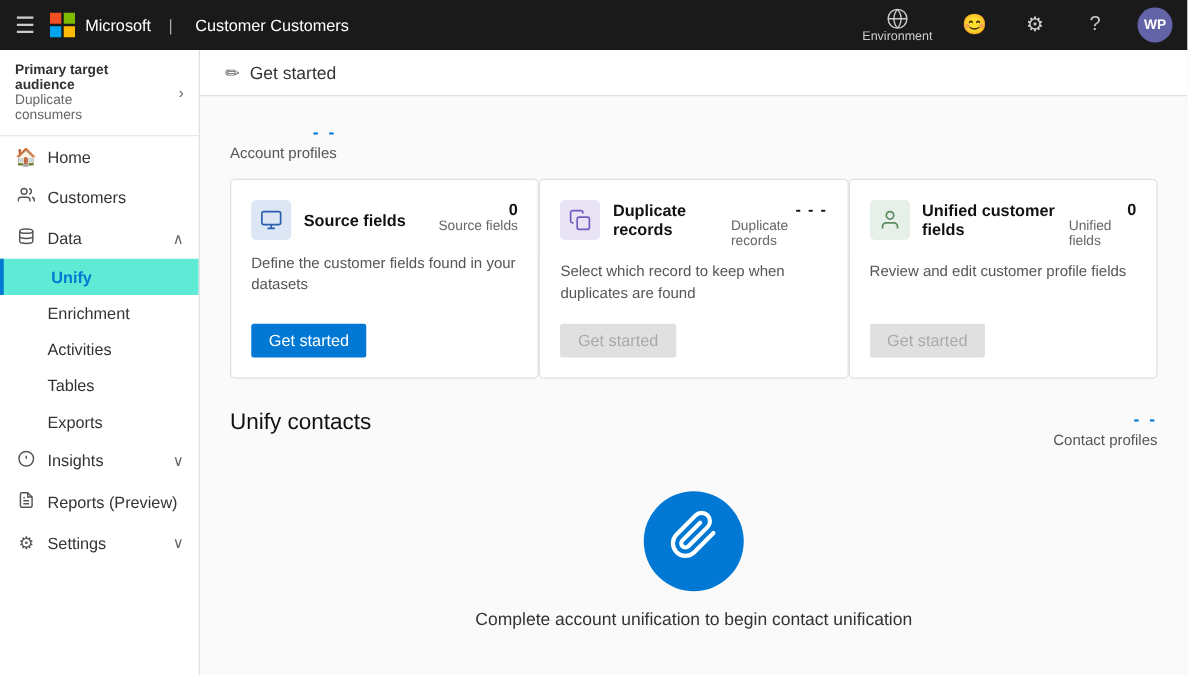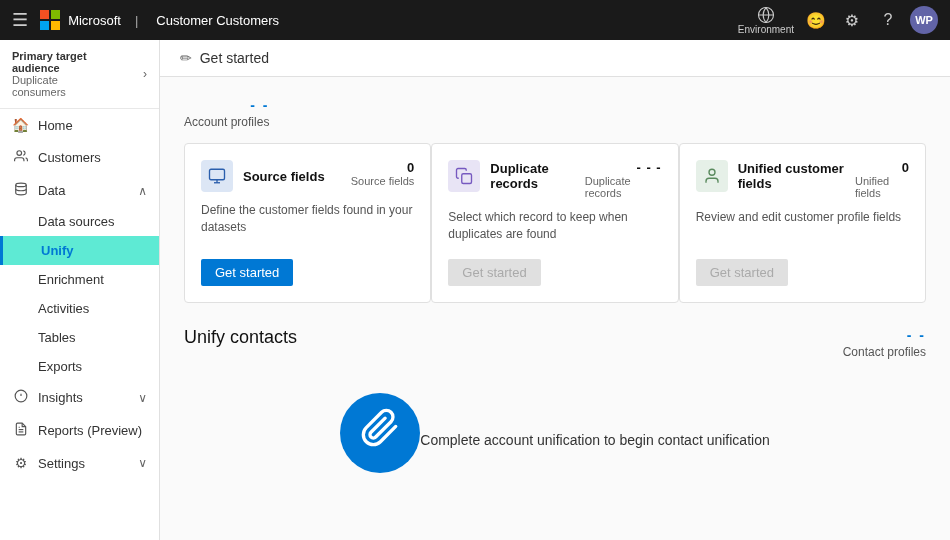--- a/index.html
+++ b/index.html
@@ -12,21 +12,21 @@
       display: flex;
       align-items: center;
       padding: 0 12px;
       color: white;
       flex-shrink: 0;
     }
     .topnav-logo { display: flex; align-items: center; gap: 8px; }
     .ms-logo { width: 20px; height: 20px; }
     .topnav-title { color: white; font-size: 13px; font-weight: 400; margin-left: 4px; }
     .topnav-spacer { flex: 1; }
-    .topnav-icons { display: flex; align-items: center; gap: 8px; }
+    .topnav-icons { display: flex; align-items: center; gap: 20px; }
     .topnav-env { display: flex; flex-direction: column; align-items: center; font-size: 10px; color: #ccc; }
     .topnav-env span { font-size: 11px; }
     .topnav-icon-btn { color: #ccc; cursor: pointer; font-size: 16px; display: flex; align-items: center; justify-content: center; width: 28px; height: 28px; border-radius: 50%; }
     .avatar { width: 28px; height: 28px; border-radius: 50%; background: #6264a7; display: flex; align-items: center; justify-content: center; color: white; font-size: 11px; font-weight: 600; cursor: pointer; }
     .hamburger { color: #ccc; font-size: 18px; cursor: pointer; margin-right: 12px; }
 
     
     .layout { display: flex; flex: 1; overflow: hidden; }
 
     
@@ -71,21 +71,21 @@
     .card-count { display: flex; flex-direction: column; align-items: flex-end; }
     .card-count-num { font-size: 13px; font-weight: 600; color: #111; }
     .card-count-label { font-size: 11px; color: #666; }
     .card-desc { font-size: 12px; color: #555; line-height: 1.4; padding-top: 4px; }
     .card-action { margin-top: auto; padding-top: 10px; }
     .btn-primary { background: #0078d4; color: white; border: none; padding: 6px 14px; font-size: 13px; cursor: pointer; border-radius: 2px; }
     .btn-disabled { background: #e0e0e0; color: #aaa; border: none; padding: 6px 14px; font-size: 13px; cursor: not-allowed; border-radius: 2px; }
 
     
     .contact-section { margin-top: 8px; }
-    .contact-icon-area { display: flex; flex-direction: row; align-items: center; justify-content: center; padding: 20px 0 10px 0; }
+    .contact-icon-area { display: flex; flex-direction: column; align-items: center; justify-content: center; padding: 20px 0 10px 0; }
     .contact-circle { width: 80px; height: 80px; border-radius: 50%; background: #0078d4; display: flex; align-items: center; justify-content: center; margin-bottom: 14px; }
     .contact-circle-inner { color: white; font-size: 36px; }
     .contact-msg { font-size: 14px; color: #333; text-align: center; font-weight: 400; }
   </style>
 </head>
 <body>
 
 <div class="topnav">
   <span class="hamburger">☰</span>
   <div class="topnav-logo">
@@ -148,23 +148,20 @@
             <ellipse cx="12" cy="5" rx="9" ry="3"></ellipse>
             <path d="M21 12c0 1.66-4 3-9 3s-9-1.34-9-3"></path>
             <path d="M3 5v14c0 1.66 4 3 9 3s9-1.34 9-3V5"></path>
           </svg>
       </span>
       <span class="sidebar-item-label">Data</span>
       <span class="sidebar-expand">∧</span>
     </div>
 
     <div class="sidebar-sub-items">
-      <div class="sidebar-sub-item">
-        <span>Data sources</span>
-      </div>
       <div class="sidebar-sub-item active">
         <span>Unify</span>
       </div>
       <div class="sidebar-sub-item">
         <span>Enrichment</span>
       </div>
       <div class="sidebar-sub-item">
         <span>Activities</span>
       </div>
       <div class="sidebar-sub-item">

